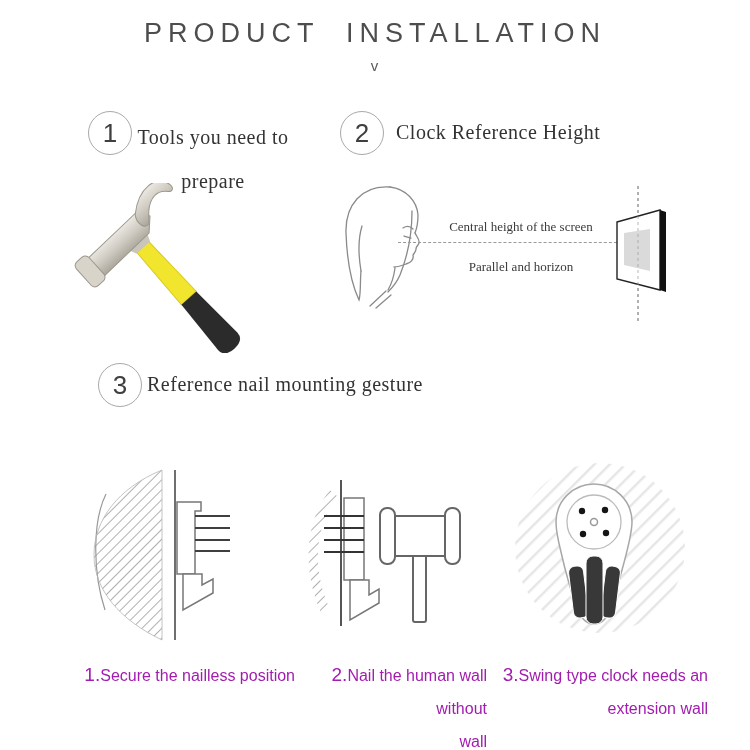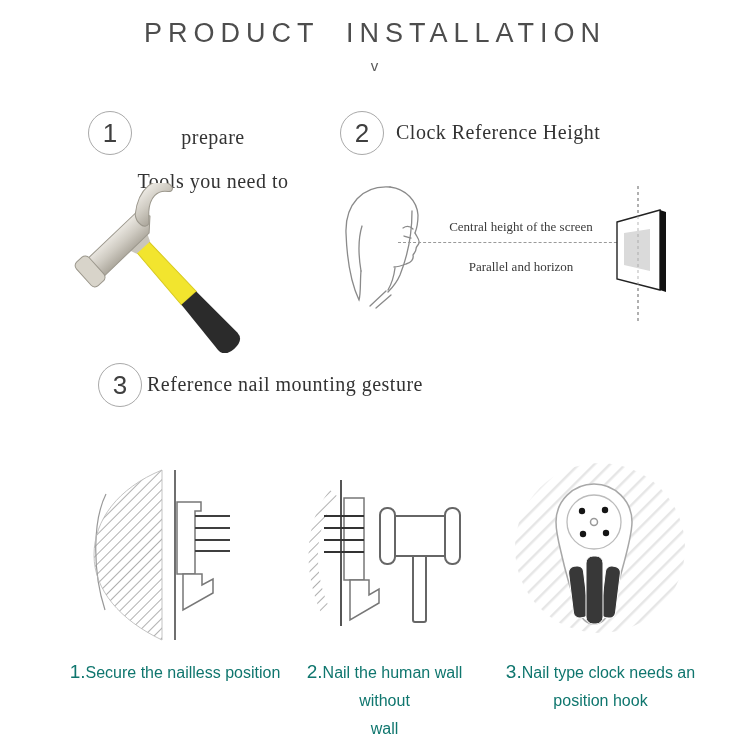--- a/index.html
+++ b/index.html
@@ -14,38 +14,38 @@
   .step-circle{width:42px;height:42px;border:1px solid #a9a9a9;border-radius:50%;
                display:flex;align-items:center;justify-content:center;
                font-size:26px;color:#3f3f3f;font-weight:300;}
   .step-label{font-family:"Liberation Serif",serif;font-size:20px;color:var(--text,#333);letter-spacing:0.5px;}
   .two-line{text-align:center;line-height:44px;}
   
   .guide-text{width:246px;text-align:center;font-family:"Liberation Serif",serif;
               font-size:13px;color:#3a3a3a;}
   .dash-h{width:244px;border-top:1.5px dashed #9a9a9a;height:0;}
   
-  .caption{text-align:center;font-size:16px;color:#0f766e;line-height:28px;}
+  .caption{text-align:right;font-size:16px;color:#a21caf;line-height:33px;}
   .caption .num{font-size:19px;}
   svg{display:block;}
 </style>
 </head>
 <body>
 
 <div id="canvas">
 
   <div class="abs title">PRODUCT  INSTALLATION</div>
   <div class="abs chevron">v</div>
 
   <div class="abs step-circle" style="left:88px;top:111px;">
     <span>1</span>
   </div>
   <div class="abs step-label two-line" style="left:135px;top:115px;width:156px;">
+    <div>Tools you need to</div>
     <div>prepare</div>
-    <div>Tools you need to</div>
   </div>
 
   <svg class="abs" style="left:72px;top:183px;" width="205" height="170" viewBox="0 0 205 170">
     <defs>
       <linearGradient id="hmHead" x1="0" y1="0" x2="0" y2="1">
         <stop offset="0" stop-color="#ece9e3"></stop>
         <stop offset="0.5" stop-color="#cfcbc2"></stop>
         <stop offset="1" stop-color="#aba69b"></stop>
       </linearGradient>
     </defs>
@@ -162,17 +162,17 @@
 
   <div class="abs caption" style="left:55px;top:658px;width:240px;">
     <div><span class="num">1.</span><span>Secure the nailless position</span></div>
     <div></div>
   </div>
   <div class="abs caption" style="left:282px;top:658px;width:205px;">
     <div><span class="num">2.</span><span>Nail the human wall without</span></div>
     <div>wall</div>
   </div>
   <div class="abs caption" style="left:493px;top:658px;width:215px;">
-    <div><span class="num">3.</span><span>Nail type clock needs an</span></div>
-    <div>position hook</div>
+    <div><span class="num">3.</span><span>Swing type clock needs an</span></div>
+    <div>extension wall</div>
   </div>
 
 </div>
 
 </body></html>

